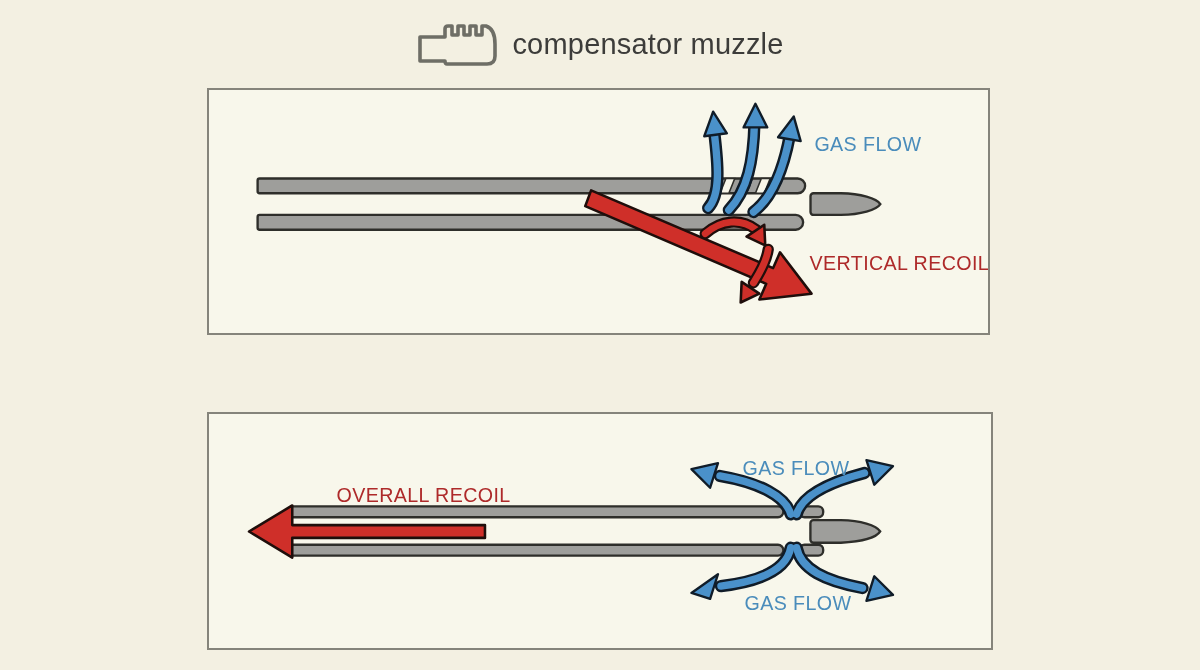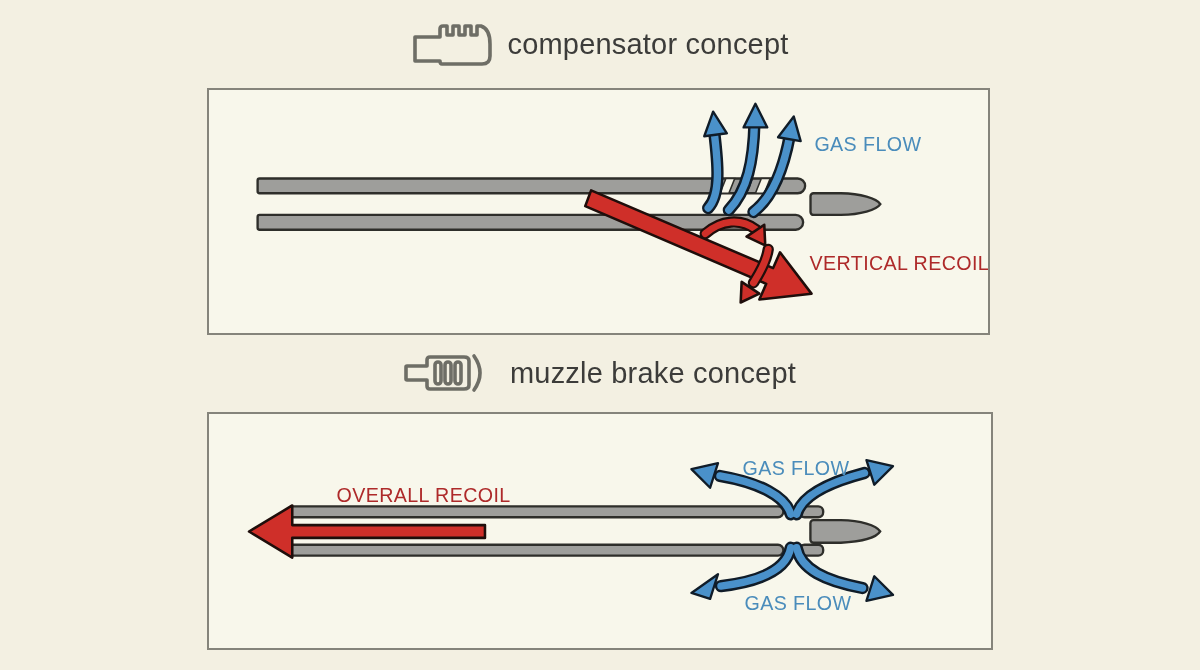--- a/index.html
+++ b/index.html
@@ -41,21 +41,21 @@
 </style>
 </head>
 <body>
 
 <div class="page">
 
   <div class="title-row" style="top:20px;height:48px;">
     <svg class="device-icon" width="82" height="48" viewBox="0 0 82 48">
       <path d="M4,17 H29 V9 Q29,6 32,6 H36 V15 H42 V6 H48 V15 H54 V6 H60 V15 H66 V6 H70 Q79,9 79,24 V36 Q79,44 71,44 H31 Q29,44 29,41 H4 V17 Z"></path>
     </svg>
-    <span class="title-text">compensator concept</span>
+    <span class="title-text">compensator muzzle</span>
   </div>
 
   <div class="panel" style="left:207px;top:88px;width:783px;height:247px;">
     <svg viewBox="0 0 783 247">
 
       <path class="bar" d="M47,90 H594 a7.5,7.5 0 0 1 0,15 H47 a2,2 0 0 1 -2,-2 v-11 a2,2 0 0 1 2,-2 Z"></path>
       <path class="bar" d="M47,127 H592 a7.5,7.5 0 0 1 0,15 H47 a2,2 0 0 1 -2,-2 v-11 a2,2 0 0 1 2,-2 Z"></path>
 
       <path class="port" d="M515,105 L521,90 H530 L524,105 Z"></path>
       <path class="port" d="M533,105 L539,90 H548 L542,105 Z"></path>
@@ -83,30 +83,20 @@
         <path class="red-under" d="M564,162 C562,176 554,188 549,196"></path>
         <path class="red-over" d="M564,162 C562,176 554,188 549,196"></path>
         <polygon class="red-shape" points="536,216 555,207 537,195"></polygon>
       </g>
 
       <text class="label blue" x="611" y="62">GAS FLOW</text>
       <text class="label red" x="606" y="183">VERTICAL RECOIL</text>
     </svg>
   </div>
 
-  <div class="title-row" style="top:348px;height:50px;">
-    <svg class="device-icon" width="92" height="50" viewBox="0 0 92 50">
-      <path d="M3,18 H23 V12 Q23,9 26,9 H60 Q65,9 65,13 V37 Q65,41 60,41 H26 Q23,41 23,38 V32 H3 Q2,32 2,31 V19 Q2,18 3,18 Z"></path>
-      <rect x="31" y="14" width="6" height="22" rx="3"></rect>
-      <rect x="41" y="14" width="6" height="22" rx="3"></rect>
-      <rect x="51" y="14" width="6" height="22" rx="3"></rect>
-      <path d="M70,8 Q82,25 70,42"></path>
-    </svg>
-    <span class="title-text">muzzle brake concept</span>
-  </div>
 
   <div class="panel" style="left:207px;top:412px;width:786px;height:238px;">
     <svg viewBox="0 0 786 238">
 
       <path class="bar" d="M80,94 H574 a5.5,5.5 0 0 1 0,11 H80 a2,2 0 0 1 -2,-2 v-7 a2,2 0 0 1 2,-2 Z"></path>
       <path class="bar" d="M80,133 H574 a5.5,5.5 0 0 1 0,11 H80 a2,2 0 0 1 -2,-2 v-7 a2,2 0 0 1 2,-2 Z"></path>
 
       <rect class="bar" x="596" y="94" width="24" height="11" rx="5"></rect>
       <rect class="bar" x="596" y="133" width="24" height="11" rx="5"></rect>
 

